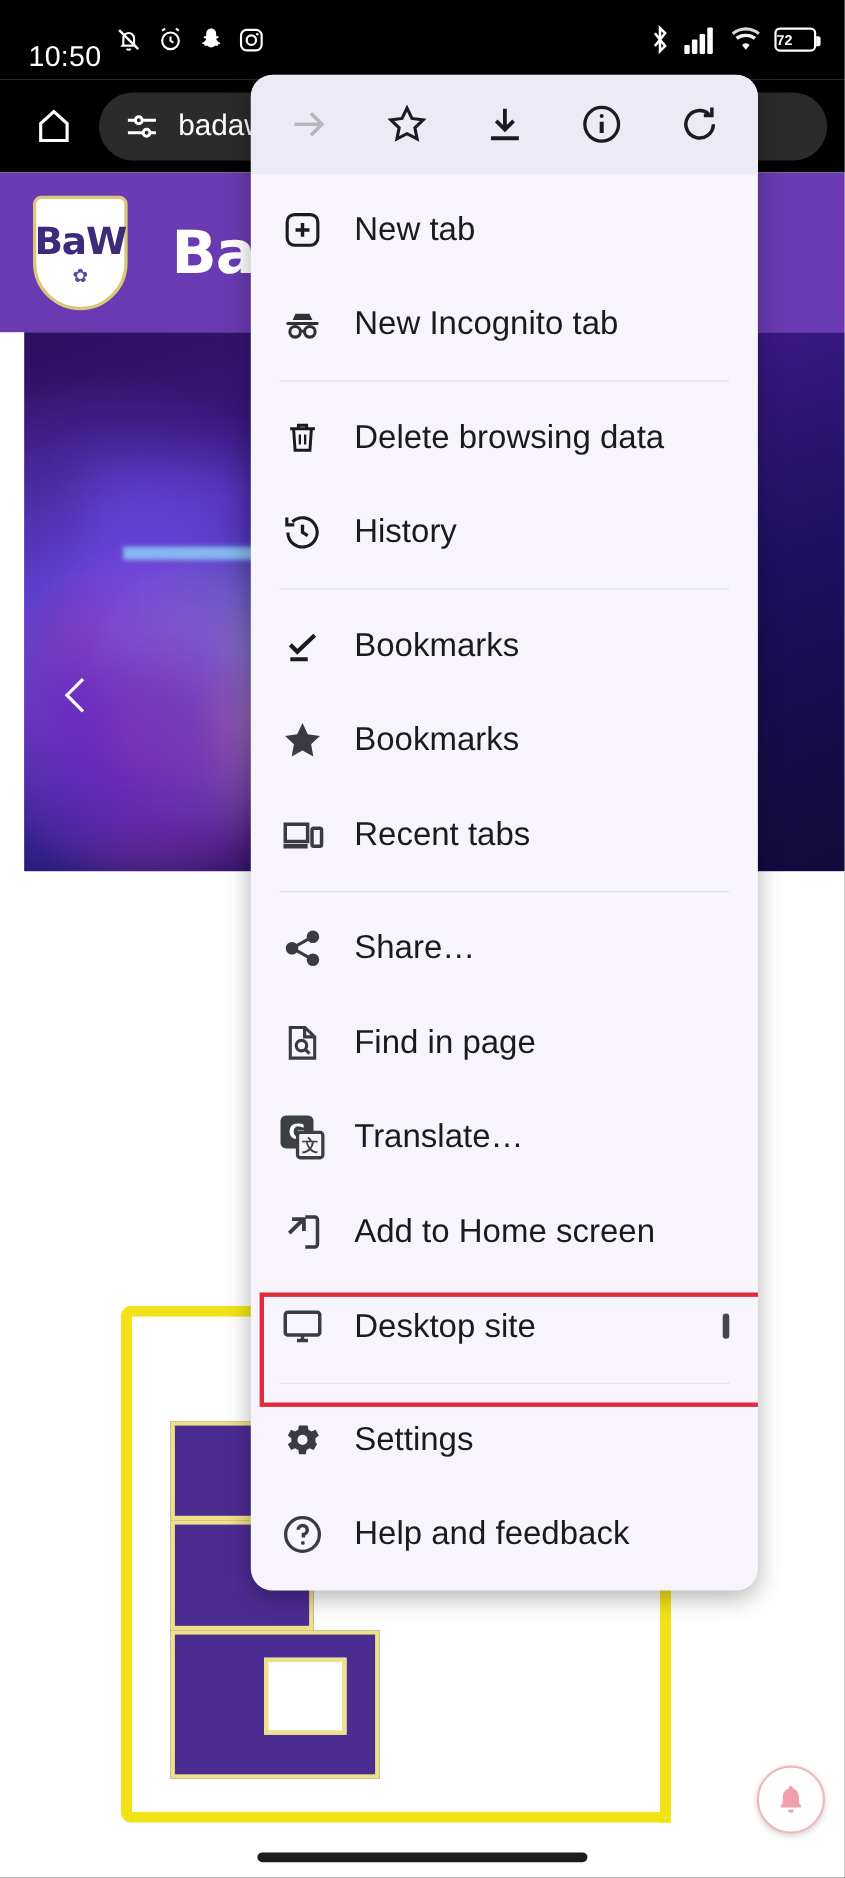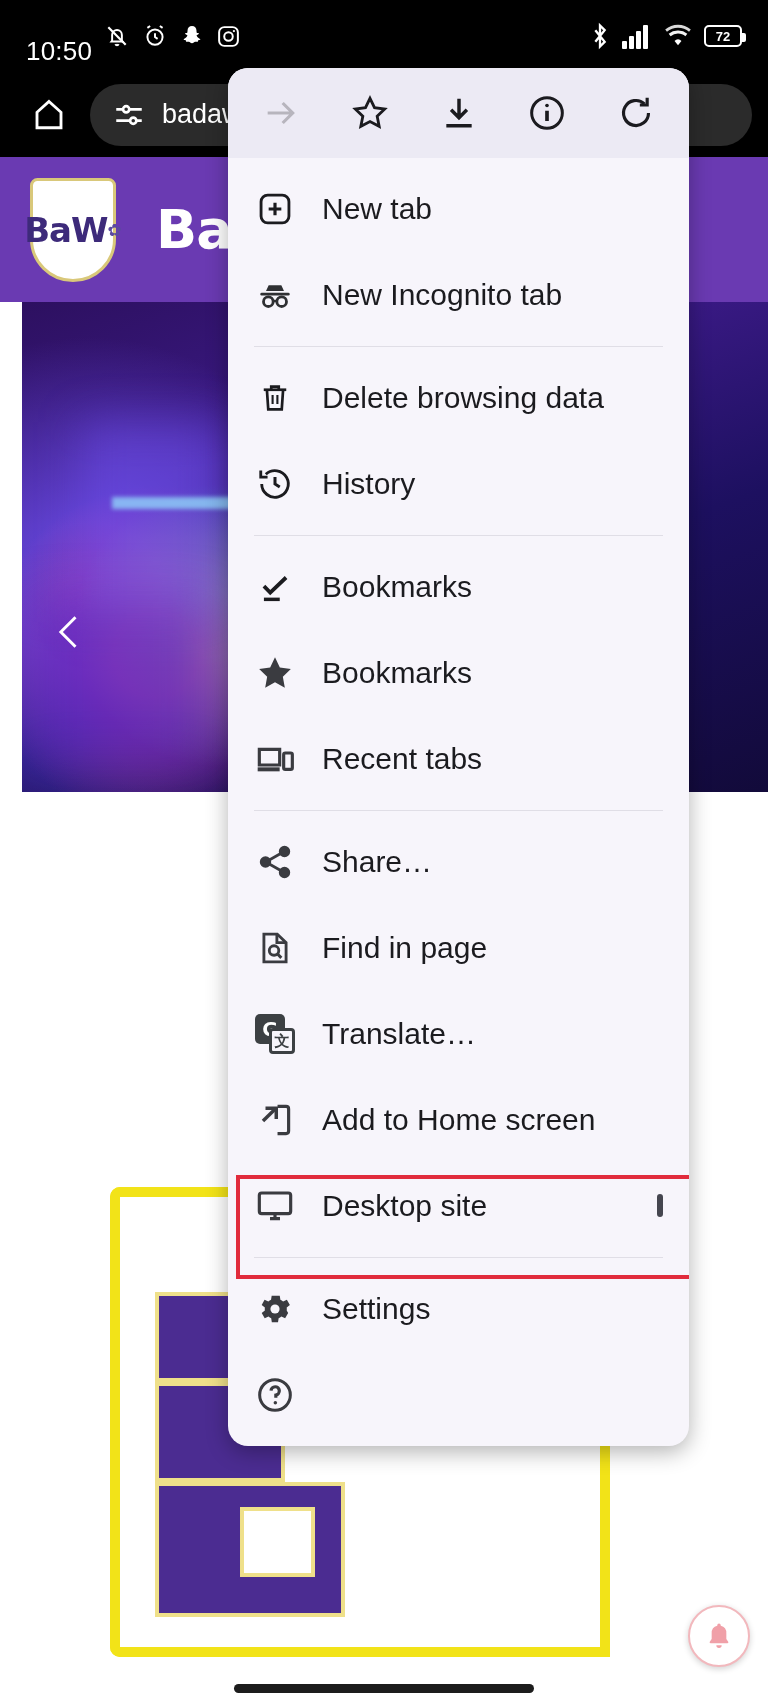--- a/index.html
+++ b/index.html
@@ -22,21 +22,21 @@
     background: #000; color: #fff;
     display: flex; align-items: center; justify-content: space-between;
     padding: 0 26px;
   }
   .sb-left { display: flex; align-items: center; gap: 12px; }
   .sb-right { display: flex; align-items: center; gap: 11px; }
   .sb-time { font-size: 26px; font-weight: 500; letter-spacing: .2px; margin-top: 31px; }
   .sb-ico { display: block; }
   .batt {
     width: 38px; height: 22px; border: 2px solid #fff; border-radius: 5px;
-    position: relative; display: flex; align-items: center; justify-content: center;
+    position: relative; display: flex; align-items: center; 
     font-size: 13px; font-weight: 700; color: #fff;
   }
   .batt:after {
     content: ""; position: absolute; right: -6px; top: 6px;
     width: 4px; height: 9px; background: #fff; border-radius: 0 2px 2px 0;
   }
 
   
   #toolbar {
     position: absolute; left: 0; top: 72px; width: 768px; height: 85px;
@@ -54,21 +54,21 @@
   
   #page { position: absolute; left: 0; top: 157px; width: 768px; height: 1550px; background: #fff; }
   #site-header {
     position: absolute; left: 0; top: 0; width: 768px; height: 145px;
     background: #6a3ab2; display: flex; align-items: center; padding-left: 30px; gap: 40px;
   }
   .shield {
     width: 86px; height: 104px; background: #ffffff;
     border: 3px solid #d9c87a;
     border-radius: 8px 8px 46px 46px;
-    display: flex; flex-direction: row; align-items: center; justify-content: center;
+    display: flex; flex-direction: column; align-items: center; justify-content: center;
     position: relative;
   }
   .shield .baw {
     font-family: "DejaVu Sans", sans-serif;
     font-weight: 700; font-size: 34px; color: #3d2a7a; letter-spacing: -1px;
   }
   .shield .bow { font-size: 17px; color: #5b4aa0; line-height: 1; margin-top: 2px; }
   #site-title {
     color: #fff; font-size: 54px; font-weight: 700; letter-spacing: -1px;
     font-family: "DejaVu Sans", sans-serif; white-space: nowrap;
@@ -454,20 +454,21 @@
         <span class="mi-label">Settings</span>
       </div>
       <div class="menu-item">
         <span class="mi-icon">
           <svg width="40" height="40" viewBox="0 0 24 24" fill="none" stroke="#3a3b40" stroke-width="1.8">
             <circle cx="12" cy="12" r="9.2"></circle>
             <path d="M9.6 9.4a2.5 2.5 0 1 1 2.9 2.6v1.6" stroke-width="1.9"></path>
             <circle cx="12.2" cy="16.6" r="1.05" fill="#3a3b40" stroke="none"></circle>
           </svg>
         </span>
+        <span class="mi-label">Help and feedback</span>
       </div>
     </div>
 
     <div id="highlight-box"></div>
   </div>
 
   <div id="gesture-bar"></div>
 </div>
 
 </body></html>

